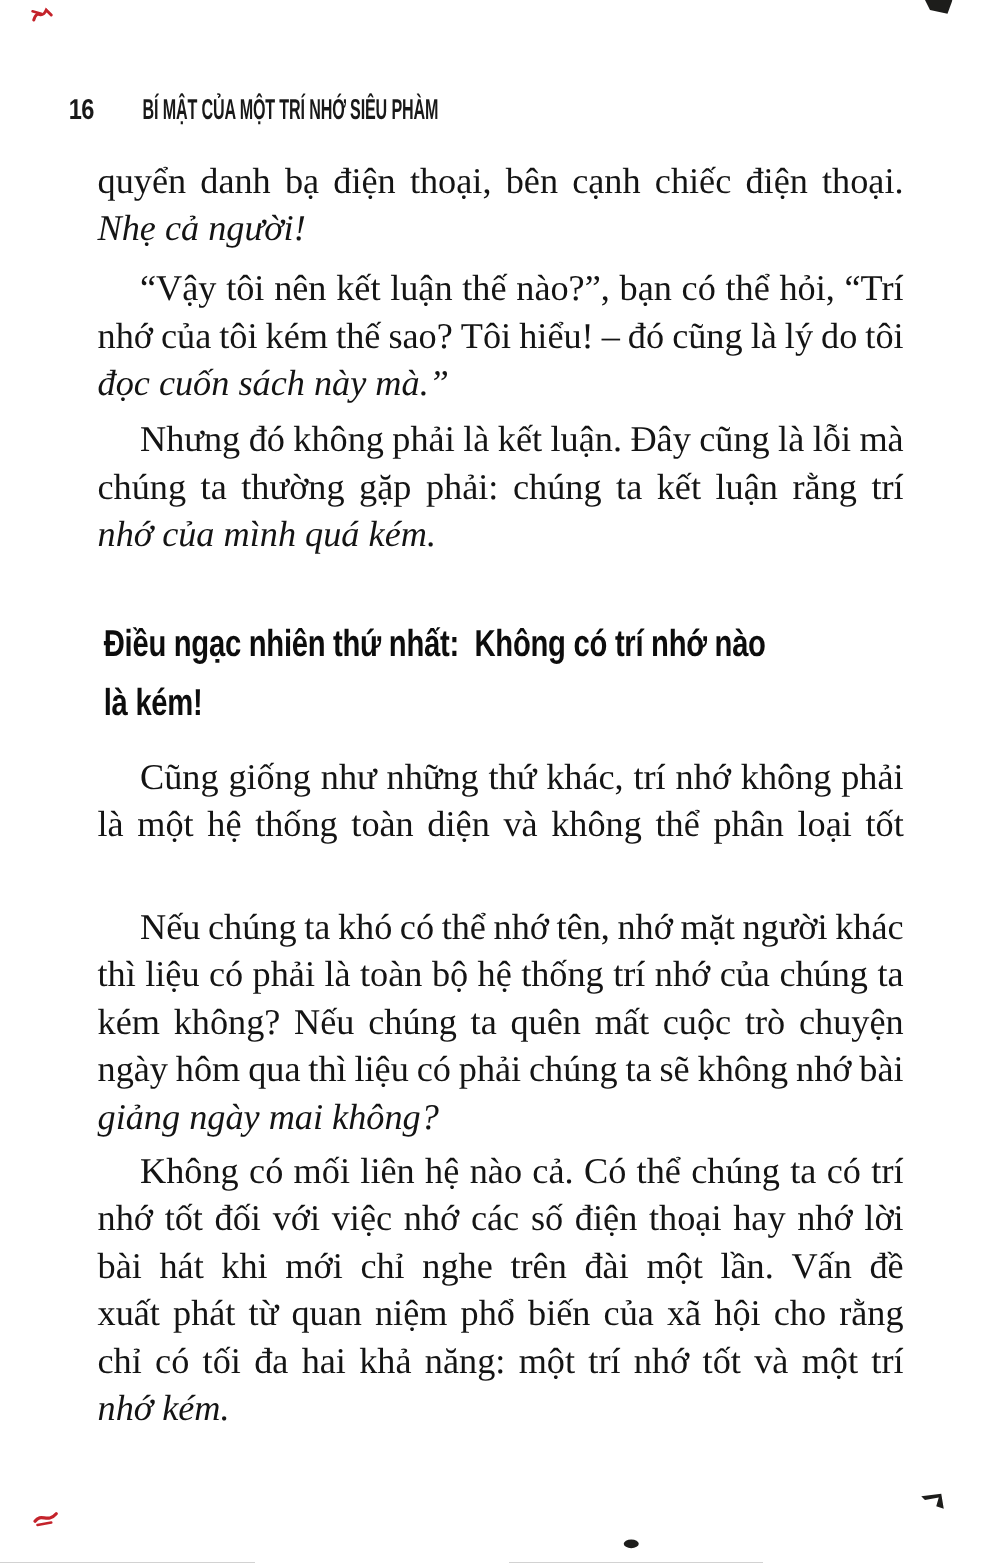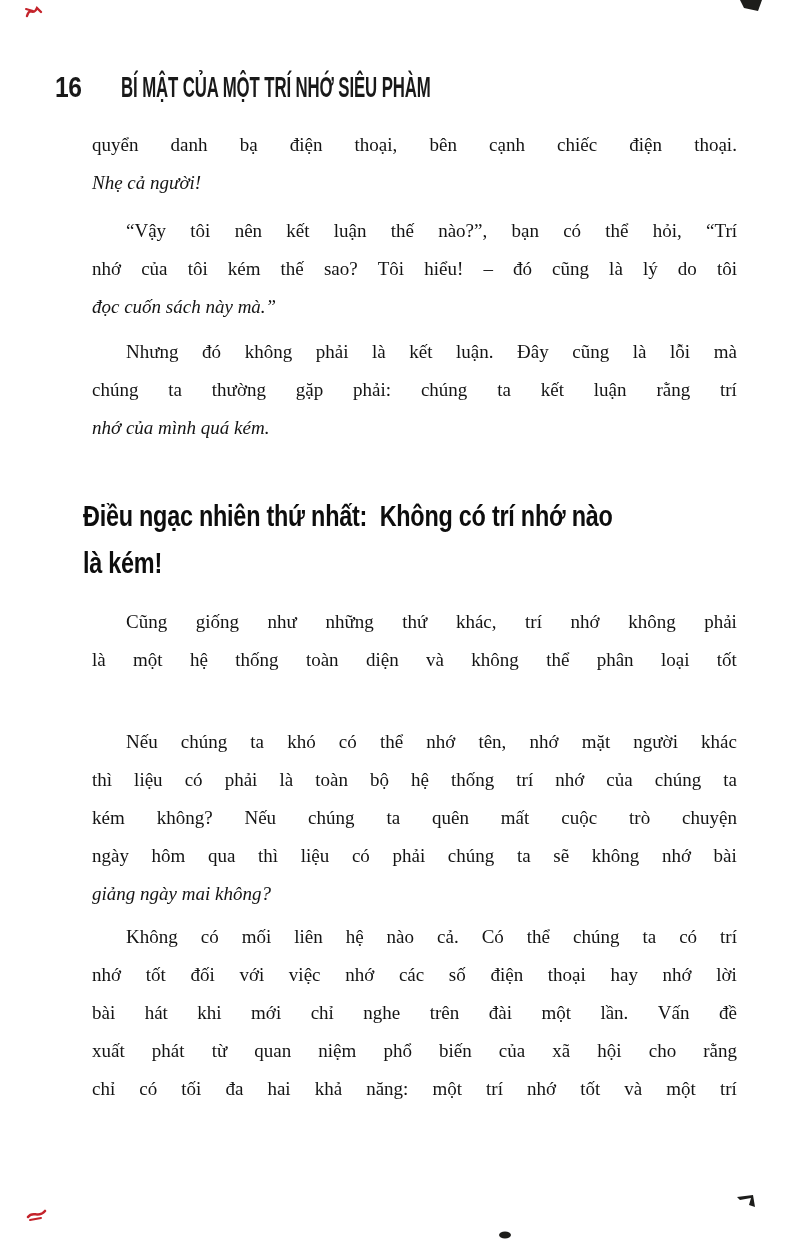--- a/index.html
+++ b/index.html
@@ -10,35 +10,35 @@
     background:#ffffff;
     overflow:hidden;
     font-family:"Liberation Serif","DejaVu Serif",serif;
     color:#141414;
   }
   
   .book-header{
     position:absolute;top:74px;left:55px;
     display:flex;align-items:flex-start;
     font-family:"Liberation Sans","DejaVu Sans",sans-serif;
-    font-weight:700;font-size:30px;line-height:26px;color:#191919;
+    font-weight:700;font-size:23px;line-height:26px;color:#191919;
     white-space:nowrap;
   }
   .book-header .pagenum{
     display:inline-block;transform:scaleX(0.82);transform-origin:left bottom;
     letter-spacing:-0.5px;margin-right:34px;
   }
   .book-header .booktitle{
     display:inline-block;transform:scaleX(0.56);transform-origin:left bottom;
     letter-spacing:-0.2px;
   }
   
   .para{
-    position:absolute;left:92px;width:645px;
-    font-size:19px;line-height:38px;
+    position:absolute;left:78px;width:645px;
+    font-size:29px;line-height:38px;
   }
   .para .line{
     display:flex;justify-content:space-between;
     height:38px;line-height:38px;white-space:pre;
   }
   .para .line.last{display:block;text-align:left;white-space:pre-wrap;font-style:italic;}
   .para.indent .line.first{padding-left:34px;}
   .p1{top:126px;}
   .p2{top:212px;}
   .p3{top:333px;}
@@ -123,15 +123,16 @@
       <div class="line"><span>kém</span><span>không?</span><span>Nếu</span><span>chúng</span><span>ta</span><span>quên</span><span>mất</span><span>cuộc</span><span>trò</span><span>chuyện</span></div>
       <div class="line"><span>ngày</span><span>hôm</span><span>qua</span><span>thì</span><span>liệu</span><span>có</span><span>phải</span><span>chúng</span><span>ta</span><span>sẽ</span><span>không</span><span>nhớ</span><span>bài</span></div>
       <div class="line last">giảng ngày mai không?</div>
     </div>
   <div class="para p6 indent">
       <div class="line first"><span>Không</span><span>có</span><span>mối</span><span>liên</span><span>hệ</span><span>nào</span><span>cả.</span><span>Có</span><span>thể</span><span>chúng</span><span>ta</span><span>có</span><span>trí</span></div>
       <div class="line"><span>nhớ</span><span>tốt</span><span>đối</span><span>với</span><span>việc</span><span>nhớ</span><span>các</span><span>số</span><span>điện</span><span>thoại</span><span>hay</span><span>nhớ</span><span>lời</span></div>
       <div class="line"><span>bài</span><span>hát</span><span>khi</span><span>mới</span><span>chỉ</span><span>nghe</span><span>trên</span><span>đài</span><span>một</span><span>lần.</span><span>Vấn</span><span>đề</span></div>
       <div class="line"><span>xuất</span><span>phát</span><span>từ</span><span>quan</span><span>niệm</span><span>phổ</span><span>biến</span><span>của</span><span>xã</span><span>hội</span><span>cho</span><span>rằng</span></div>
       <div class="line"><span>chỉ</span><span>có</span><span>tối</span><span>đa</span><span>hai</span><span>khả</span><span>năng:</span><span>một</span><span>trí</span><span>nhớ</span><span>tốt</span><span>và</span><span>một</span><span>trí</span></div>
+      <div class="line last">nhớ kém.</div>
     </div>
 
 </div>
 
 </body></html>

